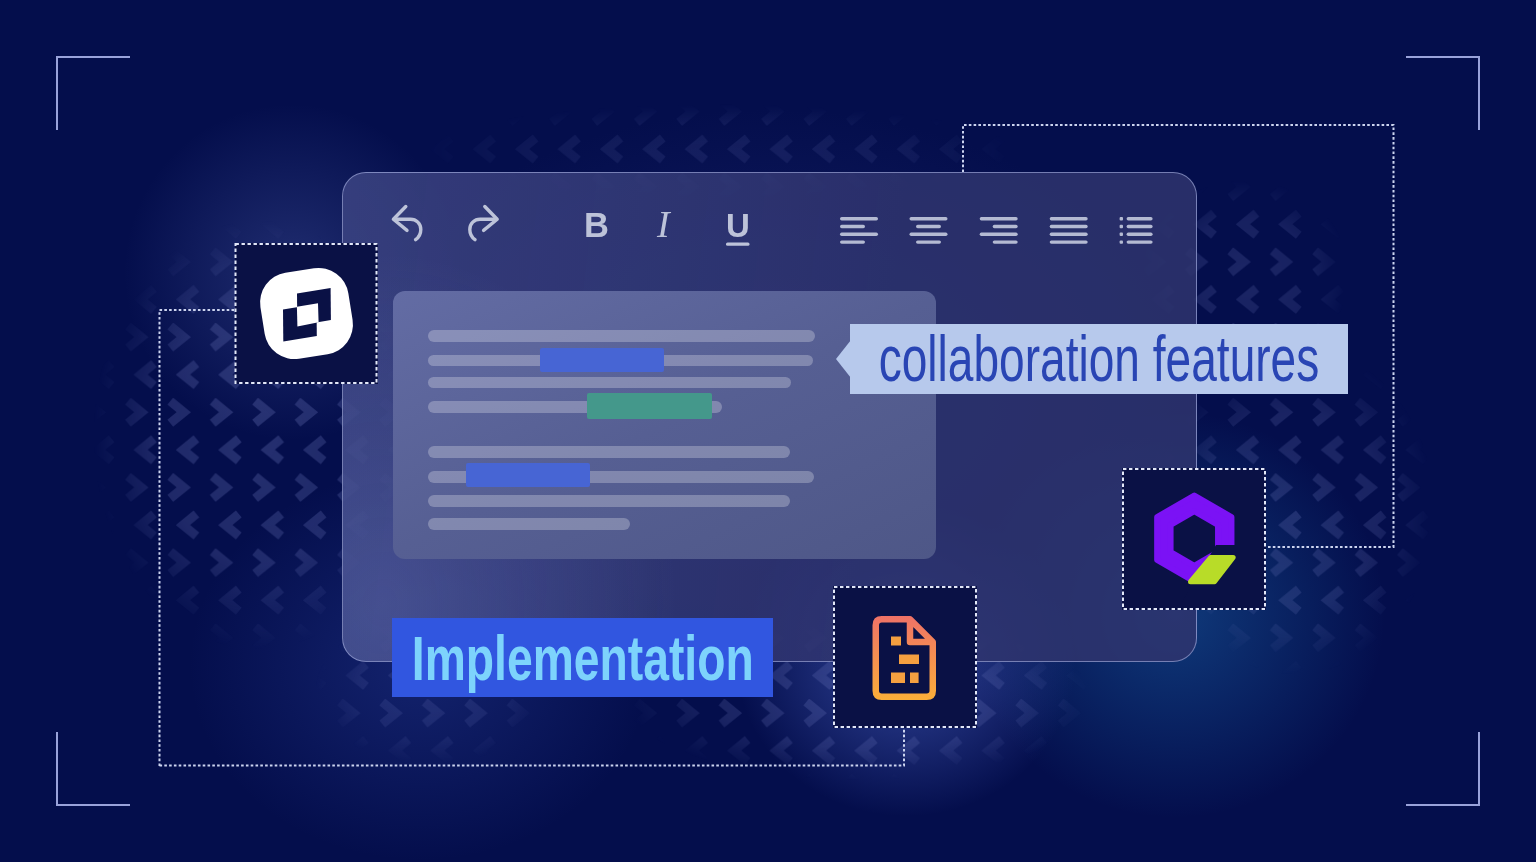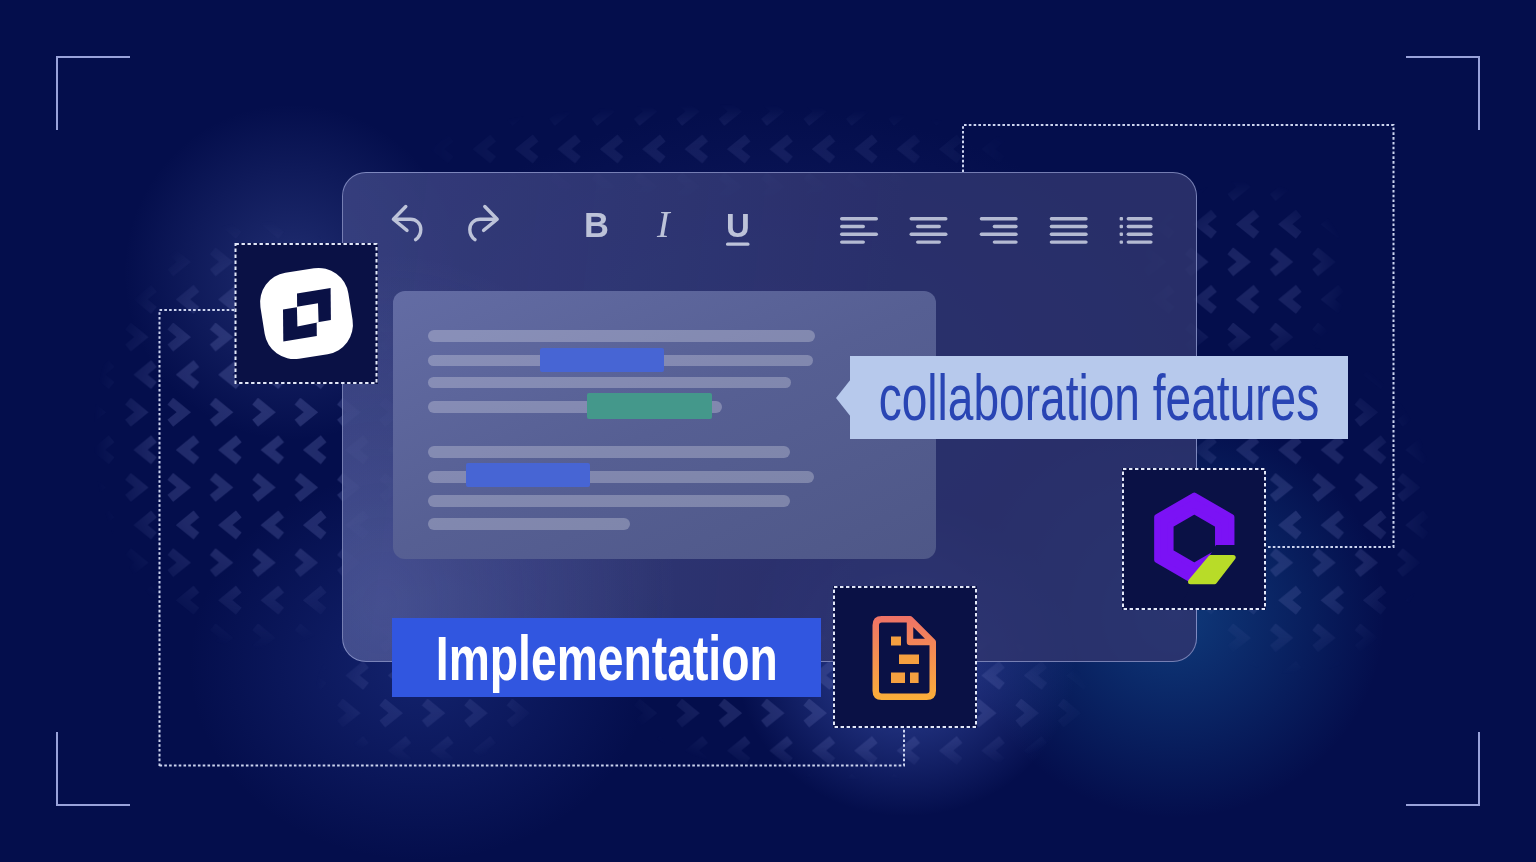--- a/index.html
+++ b/index.html
@@ -18,28 +18,28 @@
     background:
       radial-gradient(420px 500px at 40px 430px, rgba(140,160,230,0.20), rgba(140,160,230,0) 70%),
       linear-gradient(97deg, rgba(120,140,215,0.11), rgba(0,0,25,0.07) 62%),
       rgba(50,56,117,0.85);
     border:1.5px solid rgba(165,175,222,0.62);
     border-radius:24px;}
   .content{position:absolute;left:393px;top:291px;width:543px;height:268px;border-radius:12px;
     background:linear-gradient(155deg,#636ca4 0%, #565f93 50%, #4e5787 100%);}
   .pill{position:absolute;height:11.5px;border-radius:6px;background:rgba(255,255,255,0.26);}
   .hl{position:absolute;border-radius:2px;}
-  .callout{position:absolute;left:850px;top:324px;width:498px;height:83px;background:#b7c9ec;margin-top:32px;}
+  .callout{position:absolute;left:850px;top:324px;width:498px;height:70px;background:#b7c9ec;}
   .callout .arrow{position:absolute;left:-14px;top:50%;margin-top:-19px;width:0;height:0;
     border-top:19px solid transparent;border-bottom:19px solid transparent;border-right:15px solid #b7c9ec;}
   .callout .txt{position:absolute;left:0;top:0;width:100%;height:100%;display:flex;align-items:center;justify-content:center;
     color:#2945b4;font-size:64px;}
   .callout .txt span{display:inline-block;transform:scaleX(0.72);transform-origin:50% 50%;white-space:nowrap;}
-  .btn{position:absolute;left:392px;top:618px;width:429px;height:79px;background:#3156e0;
-    display:flex;align-items:center;justify-content:center;color:#ffffff;font-weight:bold;font-size:63px;}
+  .btn{position:absolute;left:392px;top:618px;width:381px;height:79px;background:#3156e0;
+    display:flex;align-items:center;justify-content:center;color:#7dd3fc;font-weight:bold;font-size:63px;}
   .btn span{display:inline-block;transform:scaleX(0.7346);transform-origin:50% 50%;white-space:nowrap;}
   .tile{position:absolute;background:#0a1145;}
   #tile1{left:234.5px;top:243px;width:143px;height:141px;}
   #tile2{left:1122px;top:468px;width:144px;height:142px;}
   #tile3{left:833px;top:586px;width:144px;height:142px;}
 </style>
 </head>
 <body>
 <div class="stage">
 

